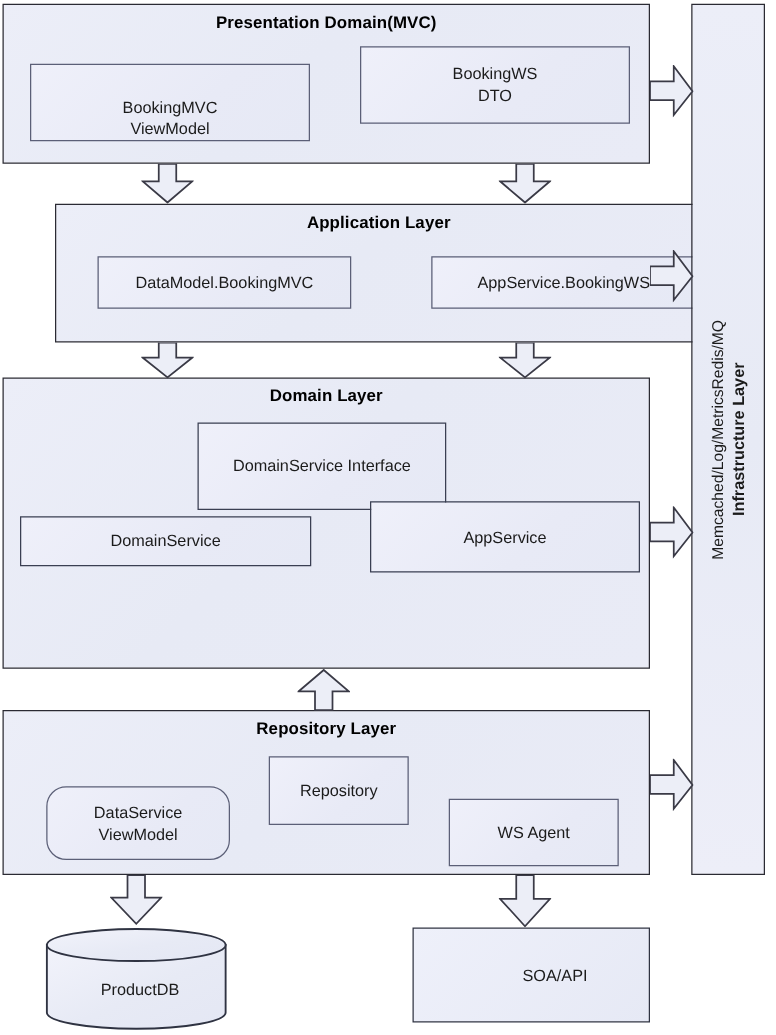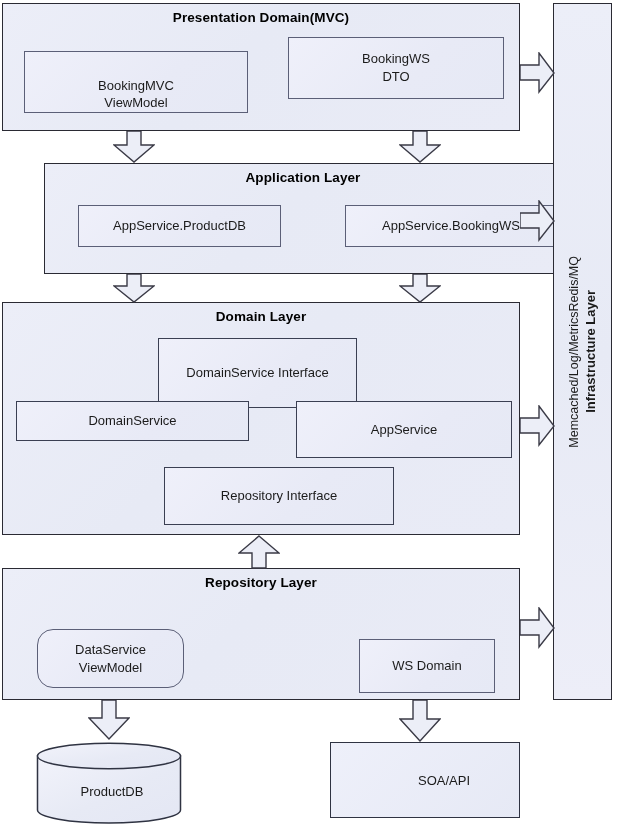--- a/index.html
+++ b/index.html
@@ -122,53 +122,53 @@
       <div>
         <div>BookingWS</div>
         <div>DTO</div>
       </div>
     </div>
   </div>
 
   <div class="abs layer" style="left:2px; top:163px; width:518px; height:111px;margin-left:42px;">
     <div class="layer-title">Application Layer</div>
     <div class="abs node" style="left:33px; top:41px; width:203px; height:42px;">
-      <div>AppService.ProductDB</div>
+      <div>DataModel.BookingMVC</div>
     </div>
     <div class="abs node" style="left:300px; top:41px; width:212px; height:42px;">
       <div>AppService.BookingWS</div>
     </div>
   </div>
 
   <div class="abs layer" style="left:2px; top:302px; width:518px; height:233px;">
     <div class="layer-title">Domain Layer</div>
     <div class="abs node thin" style="left:155px; top:35px; width:199px; height:70px;">
       <div>DomainService Interface</div>
     </div>
-    <div class="abs node thin" style="left:13px; top:98px; width:233px; height:40px;">
+    <div class="abs node thin" style="left:13px; top:110px; width:233px; height:40px;">
       <div>DomainService</div>
     </div>
     <div class="abs node thin" style="left:293px; top:98px; width:216px; height:57px;">
       <div>AppService</div>
-    </div>
-    <div class="abs node thin" style="left:161px; top:164px; width:230px; height:58px;">
-      <div>Repository Interface</div>
     </div>
   </div>
 
   <div class="abs layer" style="left:2px; top:568px; width:518px; height:132px;">
     <div class="layer-title">Repository Layer</div>
     <div class="abs node" style="left:34px; top:60px; width:147px; height:59px;border-radius:16px;">
       <div>
         <div>DataService</div>
         <div>ViewModel</div>
       </div>
     </div>
+    <div class="abs node" style="left:212px; top:36px; width:112px; height:55px;">
+      <div>Repository</div>
+    </div>
     <div class="abs node" style="left:356px; top:70px; width:136px; height:54px;">
-      <div>WS Domain</div>
+      <div>WS Agent</div>
     </div>
   </div>
 
   <div class="abs infra" style="left:553px; top:3px; width:59px; height:697px;">
     <div class="infra-inner">
       <span class="vtext bold">Infrastructure Layer</span>
       <span class="vtext">Memcached/Log/MetricsRedis/MQ</span>
     </div>
   </div>
 

